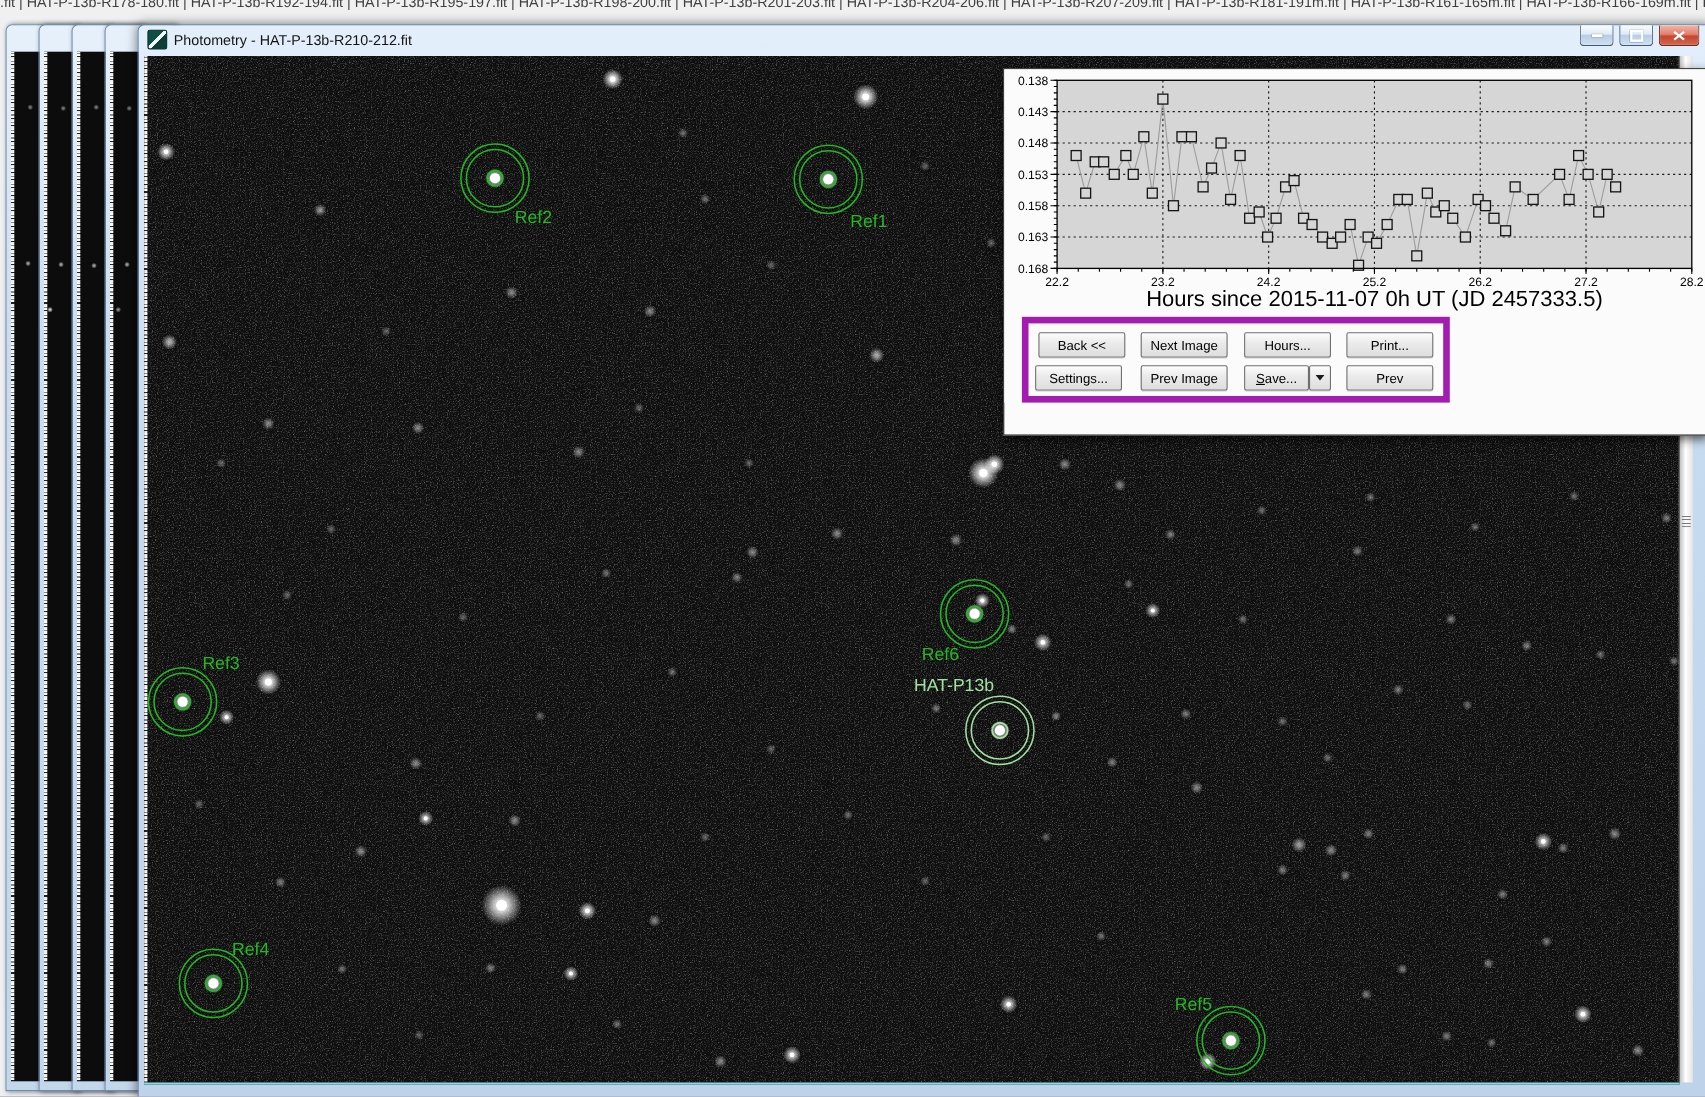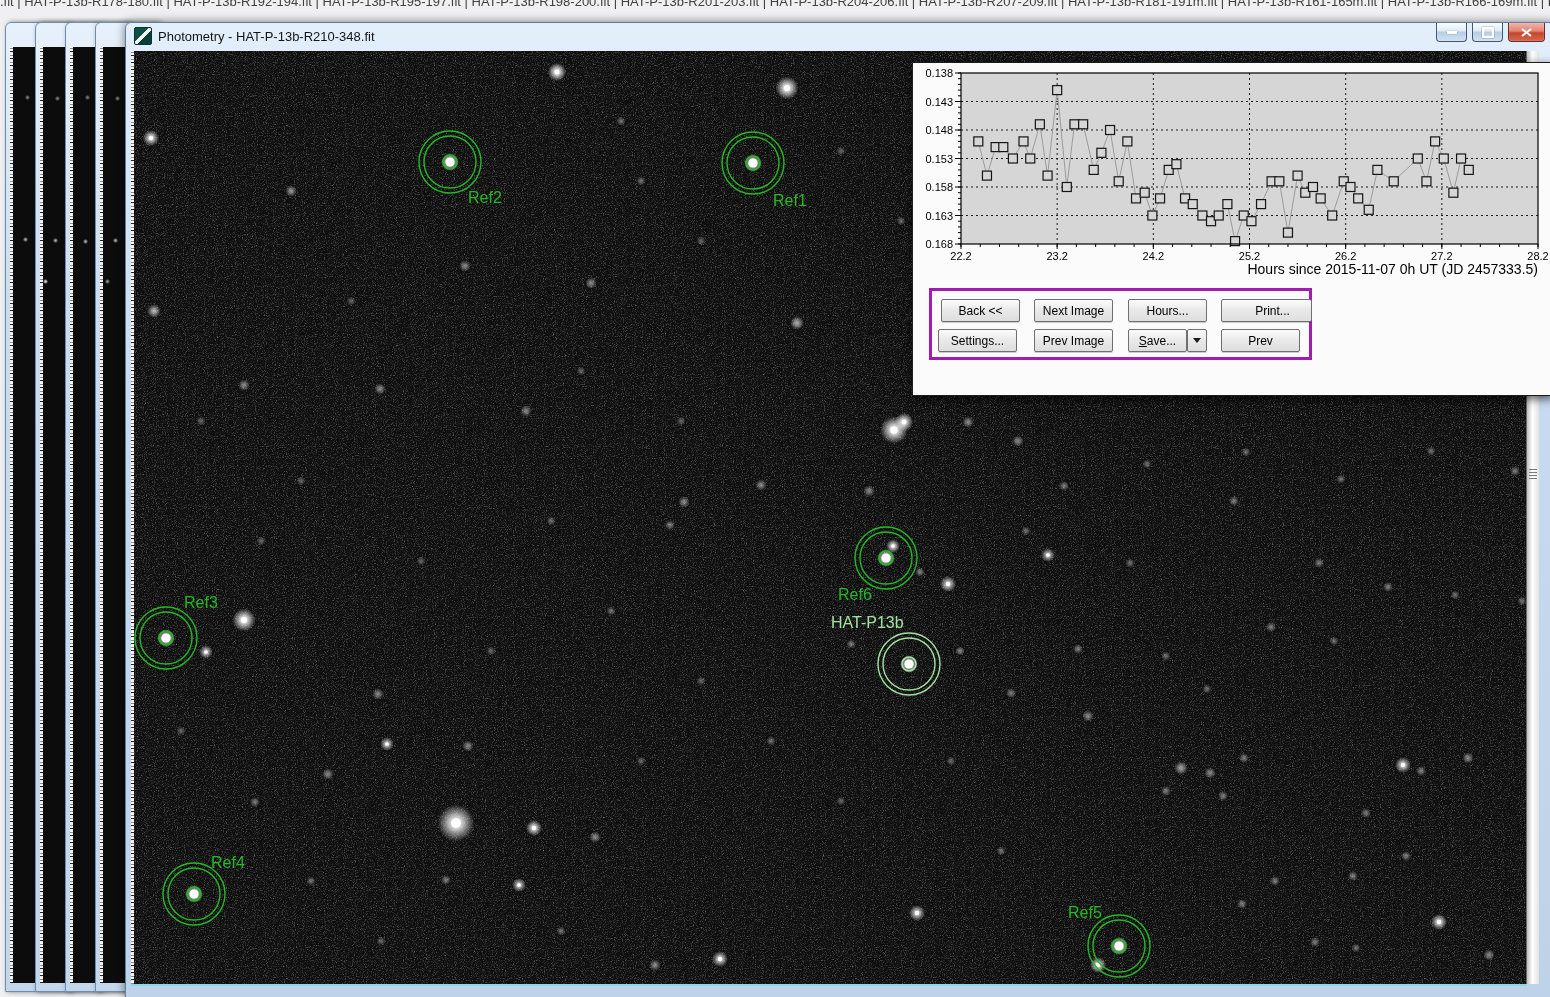--- a/index.html
+++ b/index.html
@@ -45,22 +45,22 @@
           border:1px solid #1c1c1c;box-shadow:2px 3px 9px rgba(0,0,0,.65);}
   .dlg-tb{position:relative;height:28px;background:linear-gradient(#6b6b6b,#2e2e2e 42%,#050505 60%,#1a1a1a);
           display:flex;align-items:center;padding:0 8px;color:#fff;font-size:13px;}
   .dlg-icon{width:14px;height:12px;margin-right:7px;border:1px solid #9db3ad;
             background:linear-gradient(90deg,#7fbfae 0 42%,#f4f4f4 42%);}
   .dlg-caps{position:absolute;top:1px;right:6px;display:flex;gap:7px;}
   .dcap{width:30px;height:19px;border:1px solid #3c4a56;border-top:none;border-radius:0 0 4px 4px;
         background:linear-gradient(#fefefe,#dde6ee 45%,#bccbd9 50%,#d6e2ec);
         display:flex;align-items:center;justify-content:center;font-size:13px;font-weight:bold;color:#222;}
   .dlg-body{position:relative;width:637px;height:303px;background:#fbfbfb;}
-  .xaxis-label{position:absolute;left:48px;width:577px;top:198px;text-align:right;font-size:14px;color:#000;}
-  .btn-group{position:absolute;left:16px;top:225px;width:377px;height:66px;border:3px solid #a21caf;}
+  .xaxis-label{position:absolute;left:48px;width:577px;top:198px;text-align:center;font-size:20px;color:#000;}
+  .btn-group{position:absolute;left:16px;top:225px;width:377px;height:66px;border:6px solid #a21caf;}
   .dlg-btn{position:absolute;height:21px;border:1px solid #6f6f6f;border-radius:2px;background:linear-gradient(#fcfcfc,#eaeaea 45%,#dedede);
            font-family:"Liberation Sans",sans-serif;font-size:12px;color:#000;display:flex;align-items:center;justify-content:center;
            box-shadow:0 1px 0 rgba(0,0,0,.18);cursor:default;white-space:nowrap;}
   .arrow-glyph{width:0;height:0;border-left:4px solid transparent;border-right:4px solid transparent;border-top:5px solid #1a1a1a;}
   svg text{font-family:"Liberation Sans",sans-serif;}
 </style>
 </head>
 <body>
 
 <div class="screen">
@@ -100,21 +100,21 @@
         <div class="dither"></div>
         <div class="sliver-star" style="left: 15px; top: 49px; opacity: 0.5;"></div>
         <div class="sliver-star" style="left: 13px; top: 191px; opacity: 0.7;"></div>
         <div class="sliver-star" style="left: 5px; top: 232px; opacity: 0.6;"></div>
       </div>
   </div>
 
   <div class="main-win">
     <div class="main-tb">
       <span class="win-icon"></span>
-      <span>Photometry - HAT-P-13b-R210-348.fit</span>
+      <span>Photometry - HAT-P-13b-R210-212.fit</span>
       <span class="cap-btns">
         <span class="cap">
             <span class="g-min"></span>
           </span>
         <span class="cap">
             <span class="g-res"></span>
           </span>
         <span class="cap close">
           <svg width="11" height="9" viewBox="0 0 11 9">
             <line x1="1" y1="1" x2="10" y2="8" stroke="#fff" stroke-width="2"></line>
@@ -485,21 +485,21 @@
           <line x1="42" y1="152.49999999999997" x2="48" y2="152.49999999999997" stroke="#000" stroke-width="1"></line>
           <text x="40" y="156.49999999999997" text-anchor="end" font-size="11" fill="#000">0.163</text>
           <line x1="42" y1="181" x2="48" y2="181" stroke="#000" stroke-width="1"></line>
           <text x="40" y="185" text-anchor="end" font-size="11" fill="#000">0.168</text>
         </svg>
       <div class="xaxis-label">Hours since 2015-11-07 0h UT (JD 2457333.5)</div>
       <div class="btn-group" id="button-group">
           <div class="dlg-btn" style="left: 9px; top: 8px; width: 77px;">Back &lt;&lt;</div>
           <div class="dlg-btn" style="left: 102px; top: 8px; width: 77px;">Next Image</div>
           <div class="dlg-btn" style="left: 196px; top: 8px; width: 77px;">Hours...</div>
-          <div class="dlg-btn" style="left: 289px; top: 8px; width: 77px; padding-left: 12px;">Print...</div>
+          <div class="dlg-btn" style="left: 289px; top: 8px; width: 77px;">Print...</div>
           <div class="dlg-btn" style="left: 6px; top: 38px; width: 77px;">Settings...</div>
           <div class="dlg-btn" style="left: 102px; top: 38px; width: 77px;">Prev Image</div>
           <div class="dlg-btn" style="left: 196px; top: 38px; width: 57px;"><u>S</u>ave...</div>
           <div class="dlg-btn" style="left: 255px; top: 38px; width: 18px;">
             <span class="arrow-glyph"></span>
           </div>
           <div class="dlg-btn" style="left: 289px; top: 38px; width: 77px;">Prev</div>
         </div>
     </div>
   </div>

